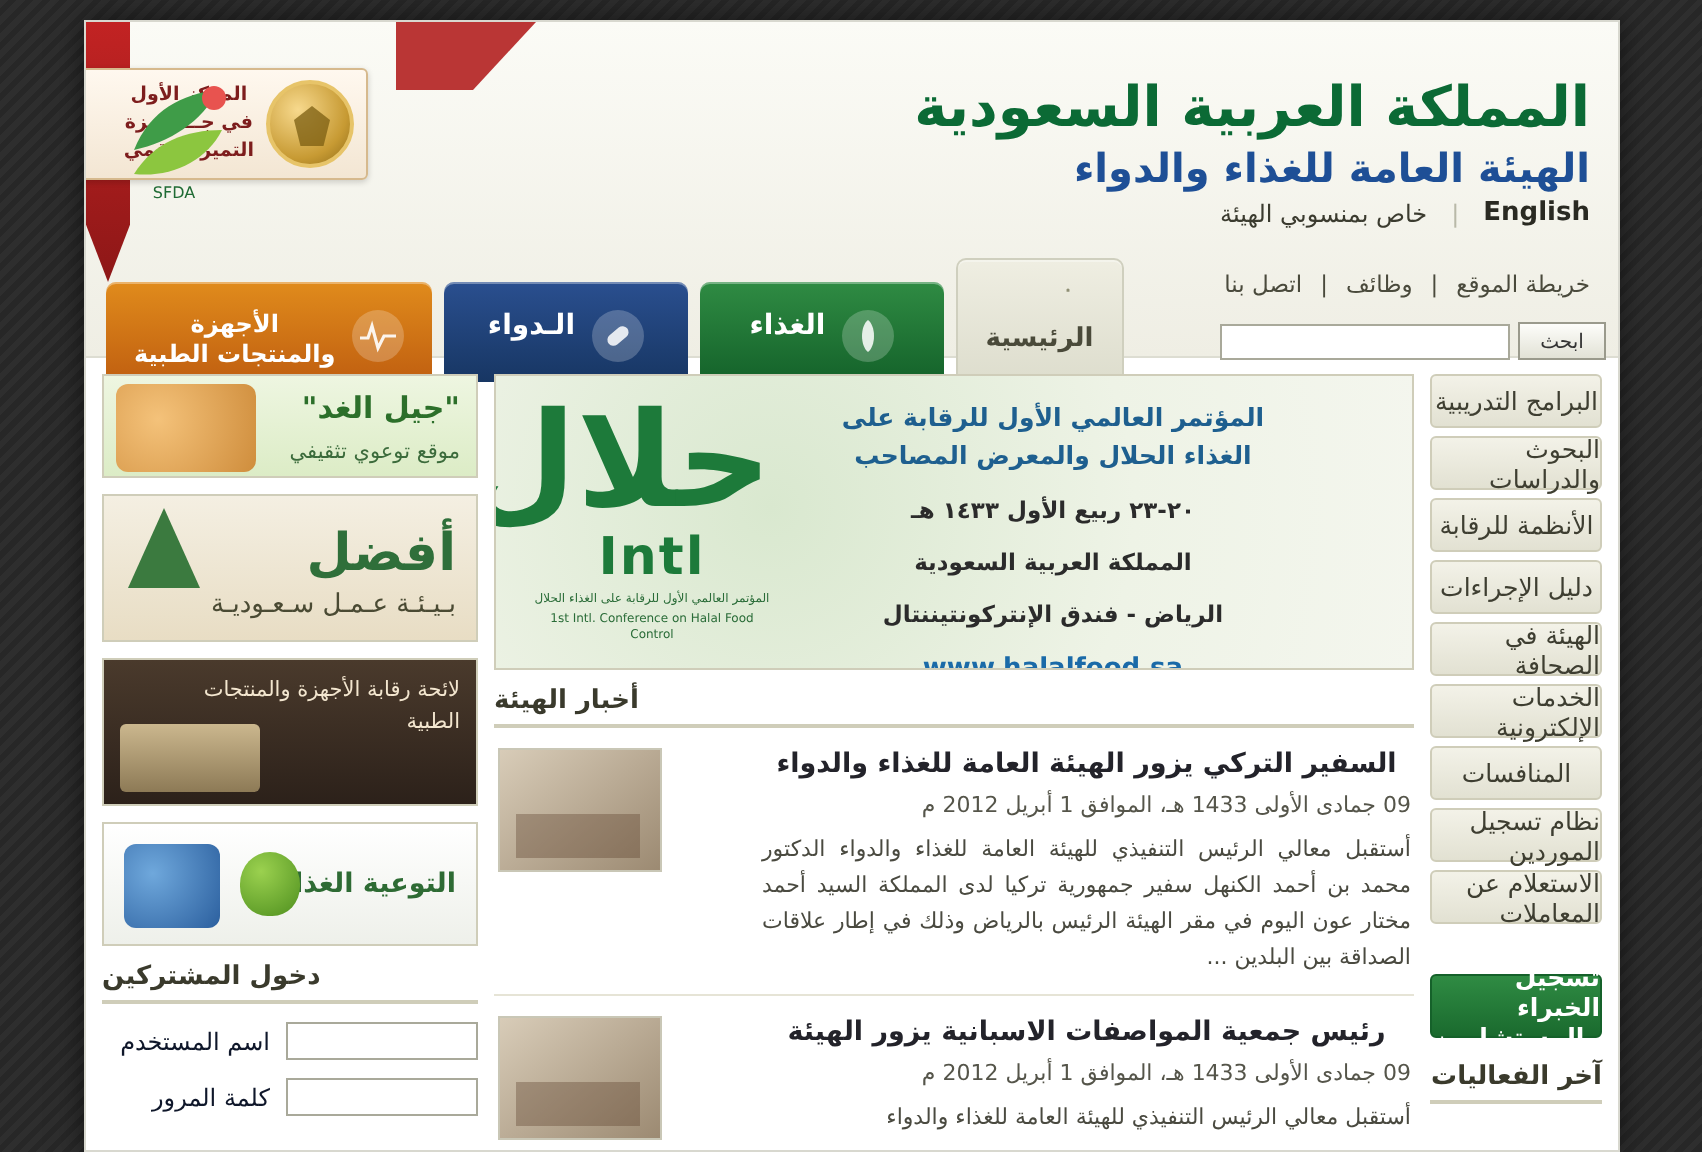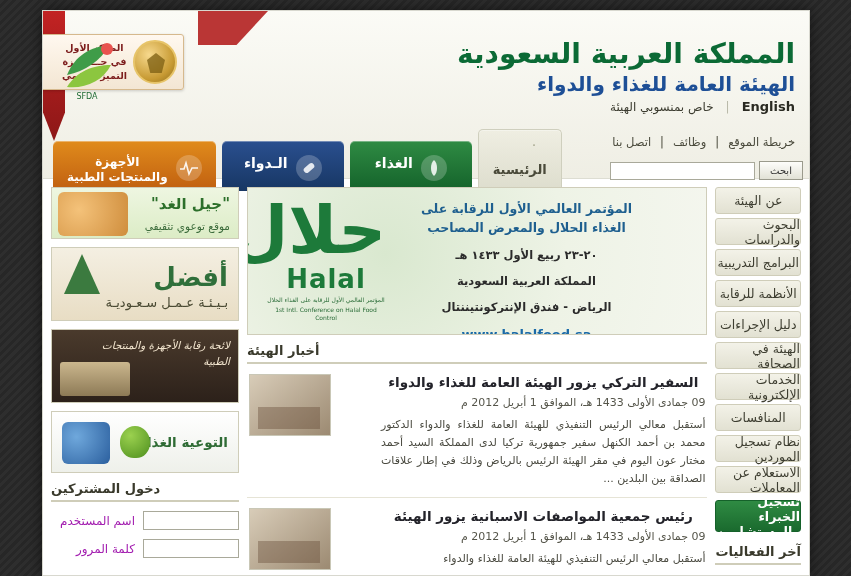--- a/index.html
+++ b/index.html
@@ -162,21 +162,21 @@
     height: 27px; margin-bottom: 4px;
     background: linear-gradient(#f3f2e8, #e2e1d2);
     border: 1px solid #cfcdb9;
     border-radius: 3px;
     display: flex; align-items: center; justify-content: center;
     font-size: 12.5px; color: #3e3e31; cursor: pointer;
   }
   .menu-btn.green {
     background: linear-gradient(#2f8b43, #1a6a2e);
     border-color: #15612a; color: #fff; font-weight: bold;
-    height: 32px; margin-top: 7px; font-size: 12.5px;
+    height: 32px; margin-top: 25px; font-size: 12.5px;
   }
   .events-title {
     margin-top: 12px; text-align: center; font-size: 13px;
     font-weight: bold; color: #3a3a2c;
     border-bottom: 2px solid #cfcdb9; padding-bottom: 4px;
   }
   .center-col {
     flex: 1 1 auto; padding: 8px 4px 0 4px; min-width: 0;
   }
   .banner {
@@ -236,36 +236,36 @@
   .promo1 .t { position: absolute; right: 8px; top: 7px; font-size: 15px; font-weight: bold; color: #2c6f2a; }
   .promo1 .s { position: absolute; right: 8px; bottom: 6px; font-size: 10.5px; color: #3b6b3b; }
   .promo1 .kid { position: absolute; left: 6px; top: 4px; width: 70px; height: 44px;
     background: radial-gradient(circle at 30% 40%, #f4c27a, #cf8d3c);
     border-radius: 6px; }
   .promo2 { height: 74px; background: linear-gradient(#f4efe2, #e8ddc4); }
   .promo2 .t { position: absolute; right: 10px; top: 14px; font-size: 26px; font-weight: bold; color: #2f6f3a; }
   .promo2 .s { position: absolute; right: 10px; bottom: 10px; font-size: 13px; color: #4a4a33; }
   .promo2 .palm { position: absolute; left: 12px; top: 6px; width: 0; height: 0;
     border-left: 18px solid transparent; border-right: 18px solid transparent; border-bottom: 40px solid #3b7a3f; }
-  .promo3 { height: 74px; background: linear-gradient(#4a3a2c, #2c211a); font-style: italic; }
+  .promo3 { height: 74px; background: linear-gradient(#4a3a2c, #2c211a); }
   .promo3 .t { position: absolute; right: 8px; top: 8px; font-size: 10.5px; color: #f3e6cf; line-height: 1.5; width: 150px; text-align: right;}
   .promo3 .tool { position: absolute; left: 8px; bottom: 6px; width: 70px; height: 34px;
     background: linear-gradient(#cbb78e, #8d7a56); border-radius: 3px; }
   .promo4 { height: 62px; background: linear-gradient(#ffffff, #eef0ea); }
   .promo4 .t { position: absolute; right: 10px; top: 22px; font-size: 13.5px; font-weight: bold; color: #2e6b34; }
   .promo4 .apple { position: absolute; left: 68px; top: 14px; width: 30px; height: 32px; border-radius: 50% 50% 46% 46%;
     background: radial-gradient(circle at 35% 30%, #9bd14f, #4e8f1e); }
   .promo4 .pills { position: absolute; left: 10px; top: 10px; width: 48px; height: 42px;
     background: radial-gradient(circle at 30% 35%, #6fa8dc, #2b5f9e); border-radius: 6px; }
   .login-head {
     margin-top: 6px; border-bottom: 2px solid #cfcdb9; padding-bottom: 4px;
     text-align: left; font-size: 13px; font-weight: bold; color: #3a3a2c;
   }
   .login-row { display: flex; align-items: center; gap: 8px; margin-top: 9px; justify-content: flex-start; }
-  .login-label { font-size: 12px; color: #a21caf; width: 84px; text-align: right; }
+  .login-label { font-size: 12px; color: #0f172a; width: 84px; text-align: right; }
   .login-input { width: 96px; height: 19px; border: 1px solid #a9a99a; background: #fff; }
 </style>
 </head>
 <body>
 
 <div class="page">
 
   <div class="site">
 
     <div class="header">
@@ -346,41 +346,40 @@
             <span style="display:block">الأجهزة</span>
             <span style="display:block">والمنتجات الطبية</span>
           </span>
         </div>
       </div>
     </div>
 
     <div class="content">
 
       <div class="right-col">
-        <div class="menu-btn">عن الهيئة</div>
+        <div class="menu-btn">البرامج التدريبية</div>
         <div class="menu-btn">البحوث والدراسات</div>
-        <div class="menu-btn">البرامج التدريبية</div>
         <div class="menu-btn">الأنظمة للرقابة</div>
         <div class="menu-btn">دليل الإجراءات</div>
         <div class="menu-btn">الهيئة في الصحافة</div>
         <div class="menu-btn">الخدمات الإلكترونية</div>
         <div class="menu-btn">المنافسات</div>
         <div class="menu-btn">نظام تسجيل الموردين</div>
         <div class="menu-btn">الاستعلام عن المعاملات</div>
         <div class="menu-btn green">تسجيل الخبراء والمستشارين</div>
         <div class="events-title">آخر الفعاليات</div>
       </div>
 
       <div class="center-col">
 
         <div class="banner">
           <div class="world"></div>
           <div class="halal">
             <div class="halal-glyph">حلال</div>
-            <div class="halal-word">Halal</div>
+            <div class="halal-word">Intl</div>
             <div class="halal-sub">المؤتمر العالمي الأول للرقابة على الغذاء الحلال</div>
             <div class="halal-sub">1st Intl. Conference on Halal Food Control</div>
           </div>
           <div class="banner-text">
             <div>المؤتمر العالمي الأول للرقابة على</div>
             <div>الغذاء الحلال والمعرض المصاحب</div>
             <div class="dates">٢٠-٢٣ ربيع الأول ١٤٣٣ هـ</div>
             <div class="dates">المملكة العربية السعودية</div>
             <div class="dates">الرياض - فندق الإنتركونتيننتال</div>
             <div class="banner-url">www.halalfood.sa</div>

